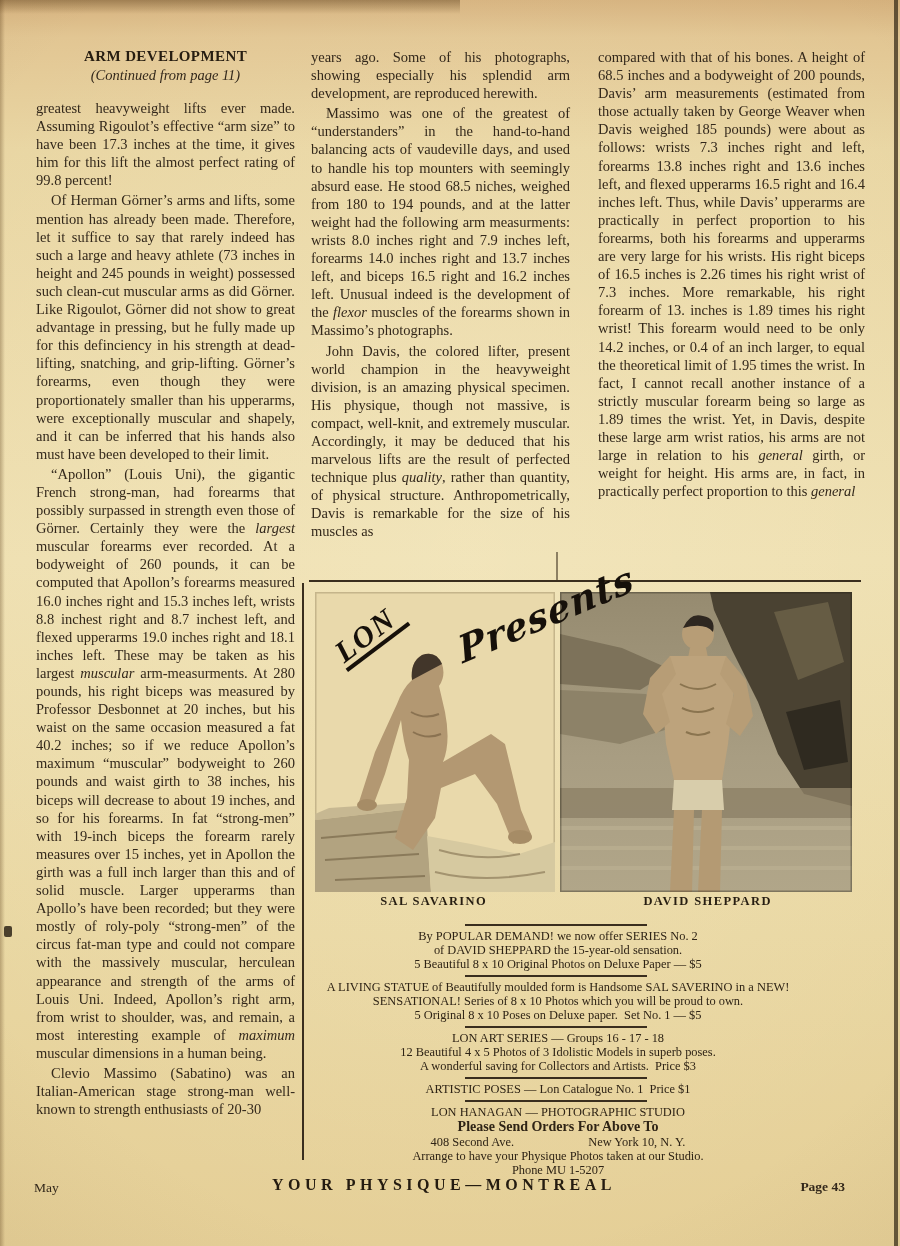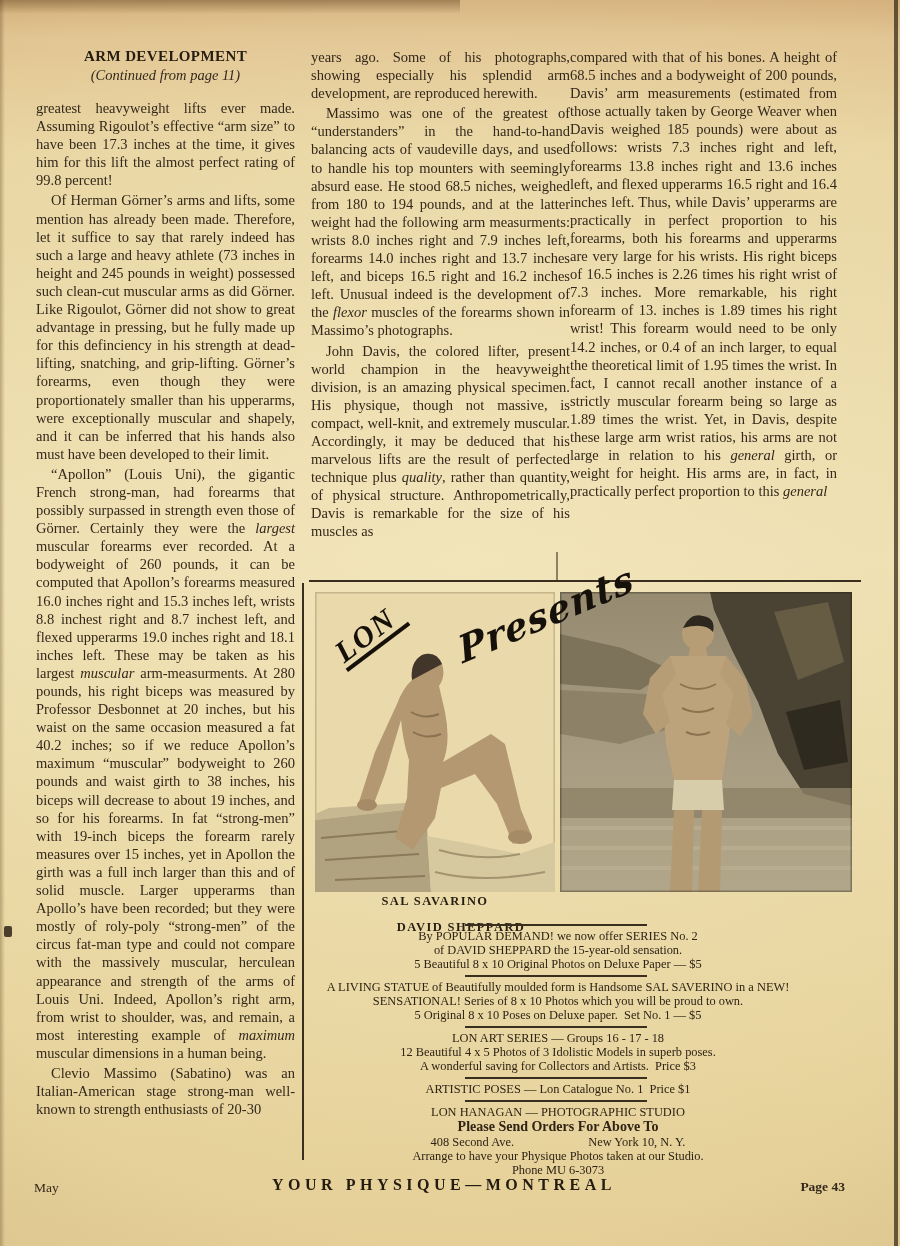--- a/index.html
+++ b/index.html
@@ -16,21 +16,21 @@
     background:linear-gradient(180deg,rgba(95,66,30,.45),rgba(95,66,30,0));}
   .edge-right{position:absolute;right:2px;top:0;bottom:0;width:4px;background:rgba(58,45,26,.75);}
   .edge-left{position:absolute;left:0;top:0;bottom:0;width:5px;
     background:linear-gradient(90deg,rgba(95,66,30,.35),rgba(95,66,30,0));}
   .fleck{position:absolute;left:4px;top:926px;width:8px;height:11px;background:#2e2518;border-radius:2px;opacity:.85;}
 
   
   .col{position:absolute;top:46px;font-size:14.5px;line-height:18.1px;text-align:justify;overflow:hidden;}
   #col1{left:34px;width:263px;height:1126px;}
   #col2{left:309px;width:263px;height:522px;}
-  #col3{left:568px;width:271px;height:526px;}
+  #col3{left:596px;width:271px;height:526px;}
   .article-title{font-size:15px;font-weight:bold;text-align:center;margin:0;letter-spacing:.4px;color:#261d11;line-height:20px;}
   .continued-note{text-align:center;font-style:italic;line-height:19px;margin-bottom:14px;}
   .para{margin:2px;text-indent:15px;}
   .paras .para:first-child{text-indent:0;}
   em{font-style:italic;}
 
   
   .ad{position:absolute;left:300px;top:578px;width:566px;height:594px;}
   .ad-topline{position:absolute;left:9px;top:2px;width:552px;border-top:2px solid #3a2e1e;}
   .ad-sideline{position:absolute;left:2px;top:5px;height:577px;border-left:2px solid #3a2e1e;}
@@ -44,21 +44,21 @@
     position:absolute;left:30px;top:40px;transform:rotate(-37deg);
     font-family:"Liberation Serif",serif;font-style:italic;font-weight:bold;
     font-size:30px;letter-spacing:2px;color:#16100a;
     border-bottom:4px solid #16100a;padding:0 8px 0 2px;line-height:30px;z-index:3;
   }
   .presents-script{
     position:absolute;left:152px;top:14px;transform:rotate(-23deg) skewX(-8deg);
     font-family:"DejaVu Serif",serif;font-style:italic;font-weight:bold;
     font-size:37px;color:#16100a;z-index:3;letter-spacing:1px;
   }
-  .captions{position:absolute;left:15px;top:316px;width:537px;display:flex;gap:11px;flex-direction:column;}
+  .captions{position:absolute;left:15px;top:316px;width:537px;display:flex;gap:11px;}
   .caption{font-weight:bold;font-size:12.5px;letter-spacing:1.4px;text-align:center;color:#271e12;}
   .caption-left{width:240px;}
   .caption-right{width:292px;}
   .ad-body{position:absolute;left:8px;top:342px;width:500px;text-align:center;}
   .ad-rule{width:182px;margin:4px auto 3px;border-top:2px solid #3a2e1e;transform:translateX(-2px);}
   .ad-line{font-size:12.4px;line-height:14px;font-weight:400;color:#2e2315;white-space:pre-wrap;}
   .ad-section-5 .ad-line:nth-child(1){font-weight:normal;}
   .ad-section-5 .ad-line:nth-child(2){font-size:14px;line-height:16px;font-weight:bold;}
 
   
@@ -194,21 +194,21 @@
       <div class="ad-rule"></div>
       <div class="ad-section ad-section-4">
           <div class="ad-line">ARTISTIC POSES — Lon Catalogue No. 1  Price $1</div>
         </div>
       <div class="ad-rule"></div>
       <div class="ad-section ad-section-5">
           <div class="ad-line">LON HANAGAN — PHOTOGRAPHIC STUDIO</div>
           <div class="ad-line">Please Send Orders For Above To</div>
           <div class="ad-line">408 Second Ave.                        New York 10, N. Y.</div>
           <div class="ad-line">Arrange to have your Physique Photos taken at our Studio.</div>
-          <div class="ad-line">Phone MU 6-3073</div>
+          <div class="ad-line">Phone MU 1-5207</div>
         </div>
     </div>
   </div>
 
   <div class="footer-month">May</div>
   <div class="footer-title">YOUR PHYSIQUE—MONTREAL</div>
   <div class="footer-page">Page 43</div>
 </div>
 
 </body></html>

